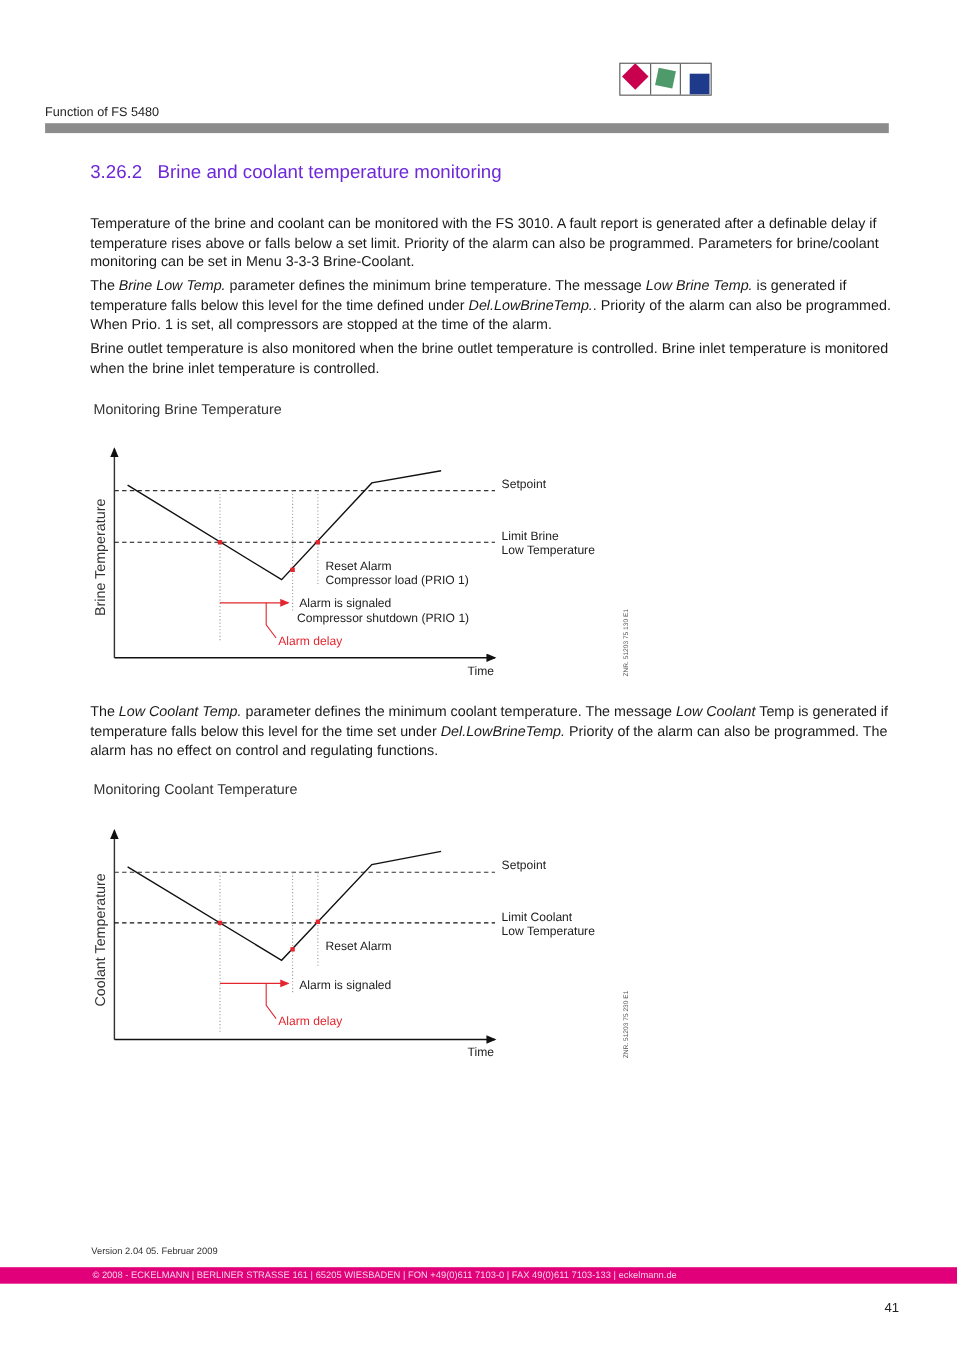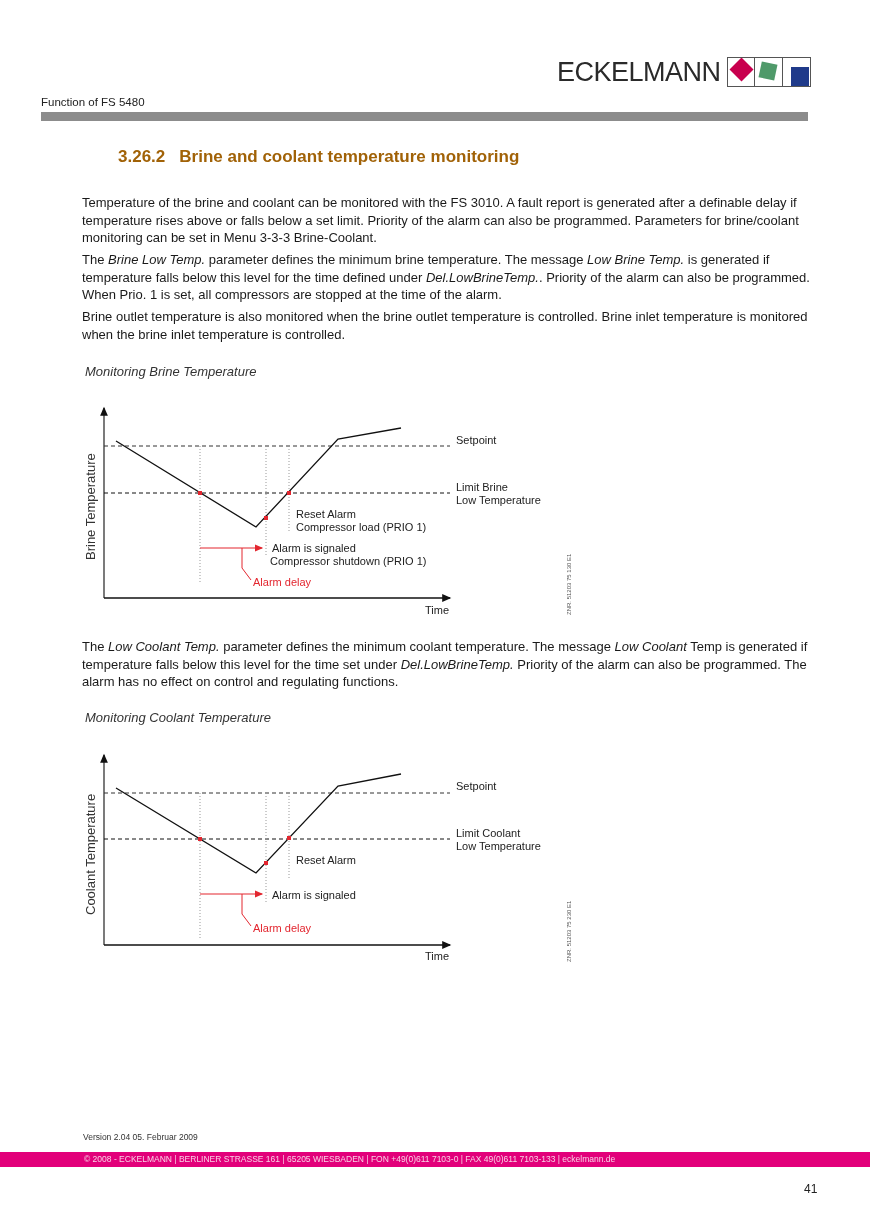--- a/index.html
+++ b/index.html
@@ -7,36 +7,35 @@
            font-family: "Liberation Sans", sans-serif; color: #1a1a1a; }
     .abs { position: absolute; }
     .logo { left: 557px; top: 57px; height: 30px; display: flex; align-items: center; }
     .logo-text { font-size: 27px; letter-spacing: -0.5px; color: #2a2a2a; font-family: "Liberation Sans", sans-serif; line-height: 30px; }
     .logo-boxes { margin-left: 6px; width: 82px; height: 28px; border: 1px solid #555; display: flex; }
     .logo-box { flex: 1; border-right: 1px solid #555; position: relative; overflow: hidden; }
     .logo-box:last-child { border-right: none; }
     .sq { position: absolute; }
     .header-label { left: 41px; top: 96px; font-size: 11.5px; color: #222; }
     .header-bar { left: 41px; top: 112px; width: 767px; height: 9px; background: #8c8c8c; }
-    .section-title { left: 82px; top: 147px; font-size: 17px; font-weight: bold; color: #a16207; margin-left: 36px; }
+    .section-title { left: 82px; top: 147px; font-size: 17px; font-weight: normal; color: #6d28d9; }
     .section-title .num { margin-right: 14px; }
     .para { left: 82px; width: 728px; font-size: 13px; line-height: 17.5px; color: #1a1a1a; }
     .para i { font-style: italic; }
-    .fig-title { left: 85px; font-size: 13px; color: #333; font-style: italic; }
+    .fig-title { left: 85px; font-size: 13px; color: #333; }
     svg text { font-family: "Liberation Sans", sans-serif; }
     .footer-bar { left: 0; top: 1152px; width: 870px; height: 15px; background: #e2007a; }
     .footer-text { left: 84px; top: 1154px; font-size: 8.5px; color: #f8d0e6; white-space: nowrap; }
     .version { left: 83px; top: 1132px; font-size: 8.5px; color: #333; }
     .pagenum { left: 804px; top: 1182px; font-size: 12px; color: #222; }
   </style>
 </head>
 <body>
 
 <div class="abs logo">
-  <span class="logo-text">ECKELMANN</span>
   <div class="logo-boxes">
     <div class="logo-box">
         <div class="sq" style="left:5px;top:3px;width:17px;height:17px;background:#c8004e;transform:rotate(45deg);"></div>
       </div>
     <div class="logo-box">
         <div class="sq" style="left:5px;top:5px;width:16px;height:16px;background:#4f9a6a;transform:rotate(12deg);"></div>
       </div>
     <div class="logo-box">
         <div class="sq" style="left:8px;top:9px;width:18px;height:19px;background:#1f3a8a;"></div>
       </div>

